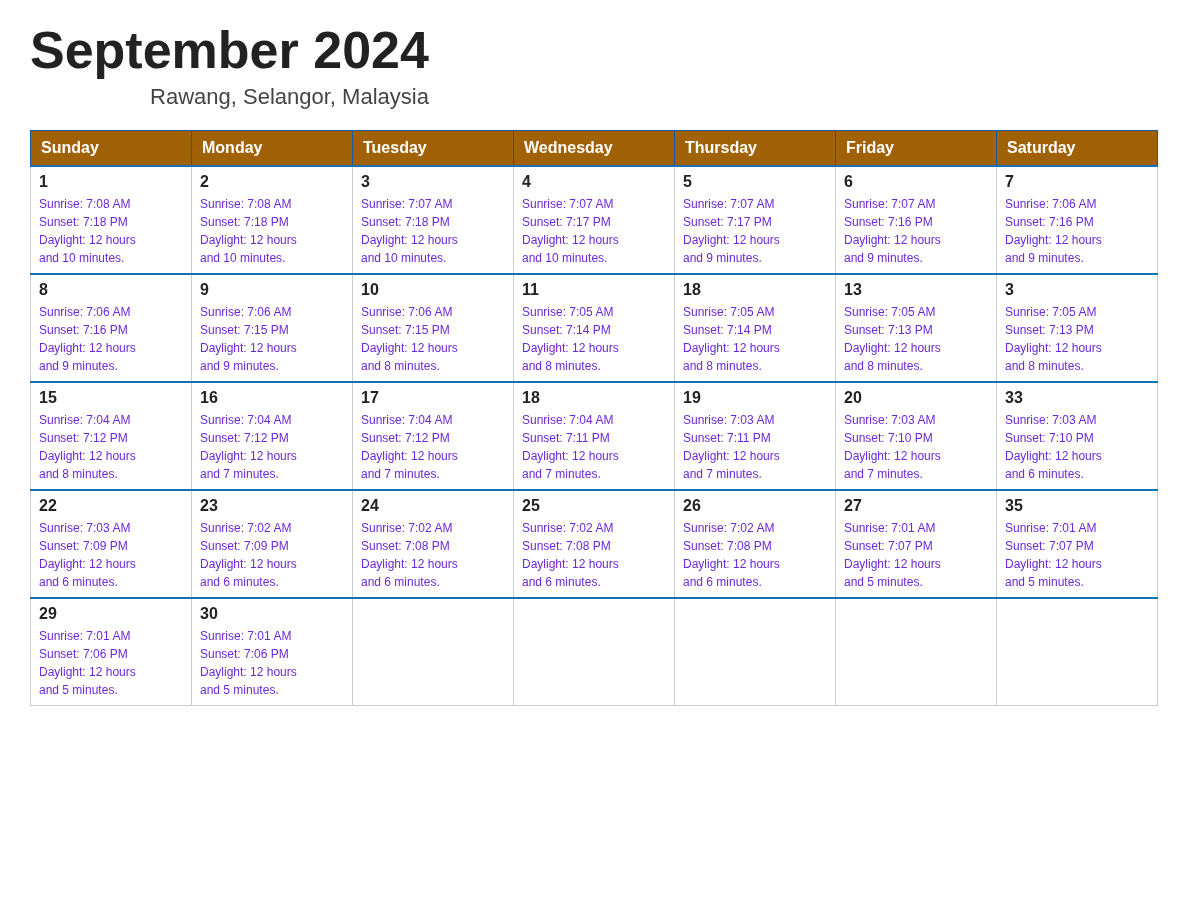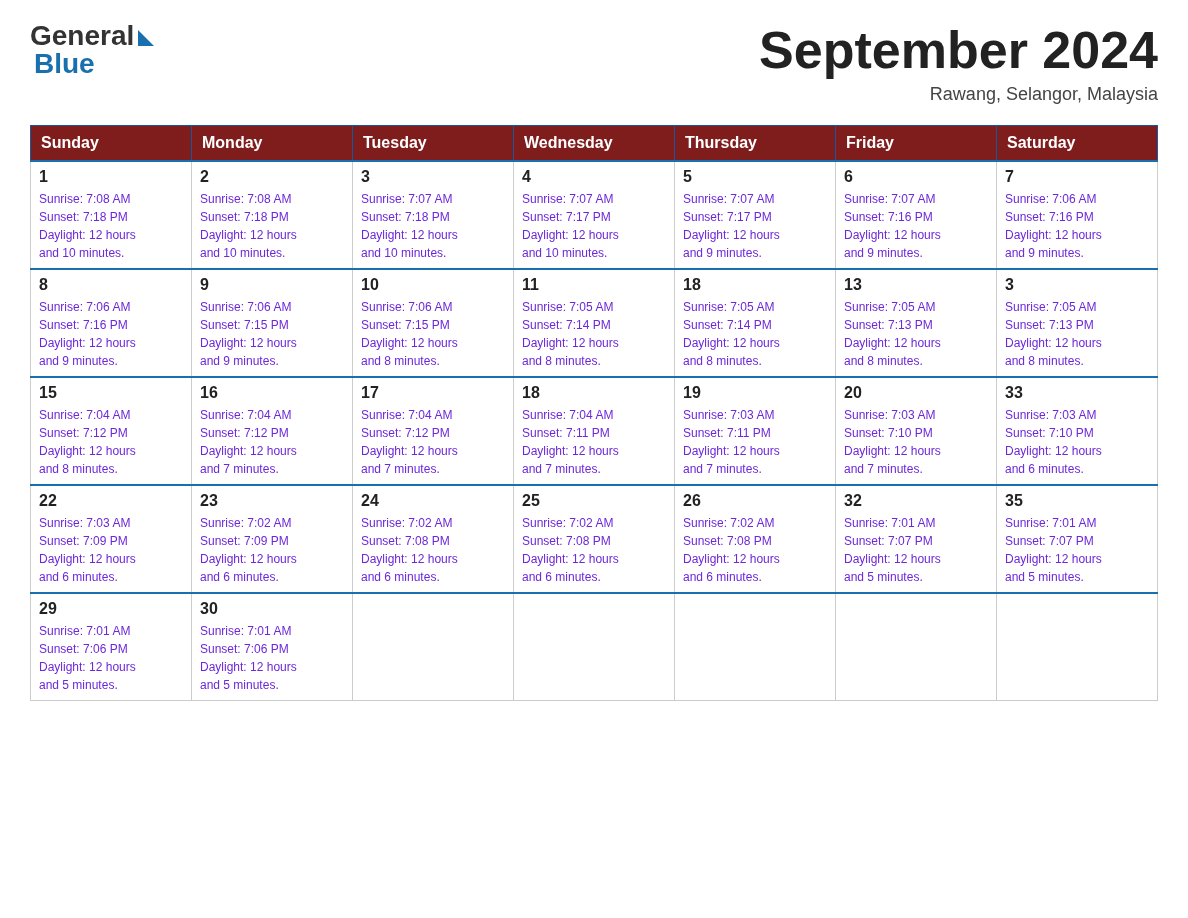--- a/index.html
+++ b/index.html
@@ -48,31 +48,31 @@
     }
     .title-section {
       text-align: right;
     }
     .month-title {
       font-size: 52px;
       font-weight: bold;
       color: #222;
     }
     .location {
-      font-size: 18px;
+      font-size: 22px;
       color: #444;
       margin-top: 4px;
     }
     .calendar {
       width: 100%;
       border-collapse: collapse;
       border: 1px solid #aaa;
     }
     .calendar th {
-      background-color: #7f1d1d;
+      background-color: #a16207;
       color: #fff;
       font-size: 16px;
       font-weight: bold;
       padding: 8px 10px;
       text-align: left;
       border: 1px solid #1557a0;
     }
     .calendar td {
       border: 1px solid #ccc;
       vertical-align: top;
@@ -95,27 +95,20 @@
       background: #fff;
     }
     .week-row td {
       border-top: 2px solid #1a6faf;
     }
   </style>
 </head>
 <body>
 
 <div class="header">
-  <div class="logo">
-    <div class="logo-top">
-      <span class="logo-general">General</span>
-      <div class="logo-arrow"></div>
-    </div>
-    <span class="logo-blue">Blue</span>
-  </div>
   <div class="title-section">
     <div class="month-title">September 2024</div>
     <div class="location">Rawang, Selangor, Malaysia</div>
   </div>
 </div>
 
 <table class="calendar">
   <thead>
     <tr>
       <th>Sunday</th>
@@ -363,21 +356,21 @@
         <td>
         <div class="day-number">26</div>
         <div class="day-info">
           Sunrise: 7:02 AM<br>
           Sunset: 7:08 PM<br>
           Daylight: 12 hours<br>
           and 6 minutes.
         </div>
       </td>
         <td>
-        <div class="day-number">32</div>
+        <div class="day-number">27</div>
         <div class="day-info">
           Sunrise: 7:01 AM<br>
           Sunset: 7:07 PM<br>
           Daylight: 12 hours<br>
           and 5 minutes.
         </div>
       </td>
         <td>
         <div class="day-number">35</div>
         <div class="day-info">

